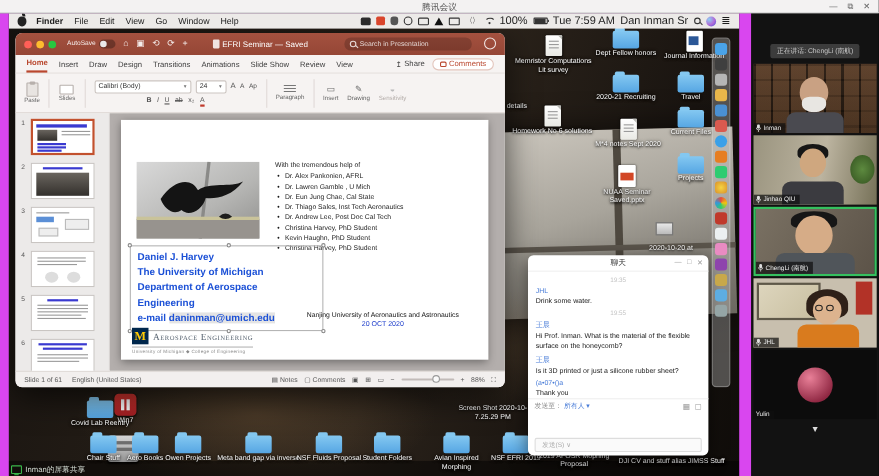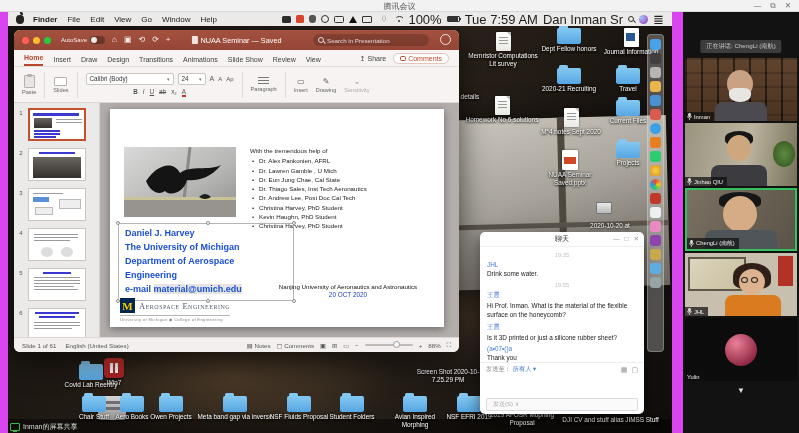--- a/index.html
+++ b/index.html
@@ -38,21 +38,21 @@
   .mb-right{margin-left:auto;display:flex;align-items:center;gap:5px;}
   .mi{display:inline-block;}
   .mi-sq{width:9px;height:7px;background:#2c2c2c;border-radius:1.5px;}
   .mi-red{width:8px;height:8px;background:#d9452c;border-radius:1.5px;}
   .mi-shield{width:7px;height:8px;background:#555;border-radius:3px 3px 4px 4px;}
   .mi-circ{width:8px;height:8px;border:1.4px solid #333;border-radius:50%;}
   .mi-id{width:10px;height:7px;border:1.2px solid #333;border-radius:1.5px;}
   .mi-tri{width:0;height:0;border-left:4px solid transparent;border-right:4px solid transparent;border-bottom:7px solid #111;}
   .mi-disp{width:10px;height:7px;border:1.2px solid #333;border-radius:1px;}
   .mi-code{font-size:7px;color:#222;letter-spacing:-1px;}
-  .mb-text{font-size:13px;color:#1d1d1d;white-space:nowrap;}
+  .mb-text{font-size:10px;color:#1d1d1d;white-space:nowrap;}
   .siri{width:9px;height:9px;border-radius:50%;background:radial-gradient(circle at 30% 30%,#8fd0f2,#b06ad8 55%,#3a4ed8);}
 
   
   .dicon{position:absolute;display:flex;flex-direction:column;align-items:center;z-index:3;text-align:center;}
   .dlabel{font-size:6.4px;color:#fff;text-shadow:0 1px 2px rgba(0,0,0,.95),0 0 3px rgba(0,0,0,.8);line-height:1.2;margin-top:1px;}
   .dlabel.on-light{color:#f4f4f4;}
   .icn-folder{width:24px;height:16px;background:linear-gradient(180deg,#84c8f1,#56a6e3);border-radius:2px;position:relative;}
   .icn-folder::before{content:"";position:absolute;top:-3px;left:2px;width:9px;height:4px;background:#84c8f1;border-radius:1.5px 1.5px 0 0;}
   .icn-doc{width:15px;height:19px;background:linear-gradient(#ffffff,#e9e9e4);border-radius:1px;position:relative;box-shadow:0 0 2px rgba(0,0,0,.7);}
   .icn-doc::before{content:"";position:absolute;left:3px;right:3px;top:5px;height:1px;background:#9a9a9a;box-shadow:0 3px 0 #9a9a9a,0 6px 0 #9a9a9a;}
@@ -386,21 +386,21 @@
           <span class="tl g"></span>
           <span class="autosave">AutoSave</span>
           <span class="as-toggle"></span>
           <span class="tb-ic">⌂</span>
           <span class="tb-ic">▣</span>
           <span class="tb-ic">⟲</span>
           <span class="tb-ic">⟳</span>
           <span class="tb-ic">+</span>
           <span class="ppt-doctitle">
             <span class="doc-glyph"></span>
-            <span>NUAA Seminar — Saved</span>
+            <span>EFRI Seminar — Saved</span>
           </span>
           <span class="ppt-search">
             <span class="mag"></span>
             <span>Search in Presentation</span>
           </span>
           <span class="ppt-avatar"></span>
         </div>
 
         <div class="ppt-tabs">
           <span class="ppt-tab active">Home</span>
@@ -579,21 +579,21 @@
                 <span class="handle" style="left:-3px;top:-3px"></span>
                 <span class="handle" style="left:50%;top:-3px"></span>
                 <span class="handle" style="right:-3px;top:-3px"></span>
                 <span class="handle" style="left:-3px;bottom:-3px"></span>
                 <span class="handle" style="left:50%;bottom:-3px"></span>
                 <span class="handle" style="right:-3px;bottom:-3px"></span>
                 <div>Daniel J. Harvey</div>
                 <div>The University of Michigan</div>
                 <div>Department of Aerospace Engineering</div>
                 <div>
-                  <span>e-mail </span><span class="email">material@umich.edu</span>
+                  <span>e-mail </span><span class="email">daninman@umich.edu</span>
                 </div>
               </div>
 
               <div class="s-footer">
                 <div class="s-f1">Nanjing University of Aeronautics and Astronautics</div>
                 <div class="s-f2">20 OCT 2020</div>
               </div>
 
               <div class="s-logo">
                 <div class="s-logo-row">

